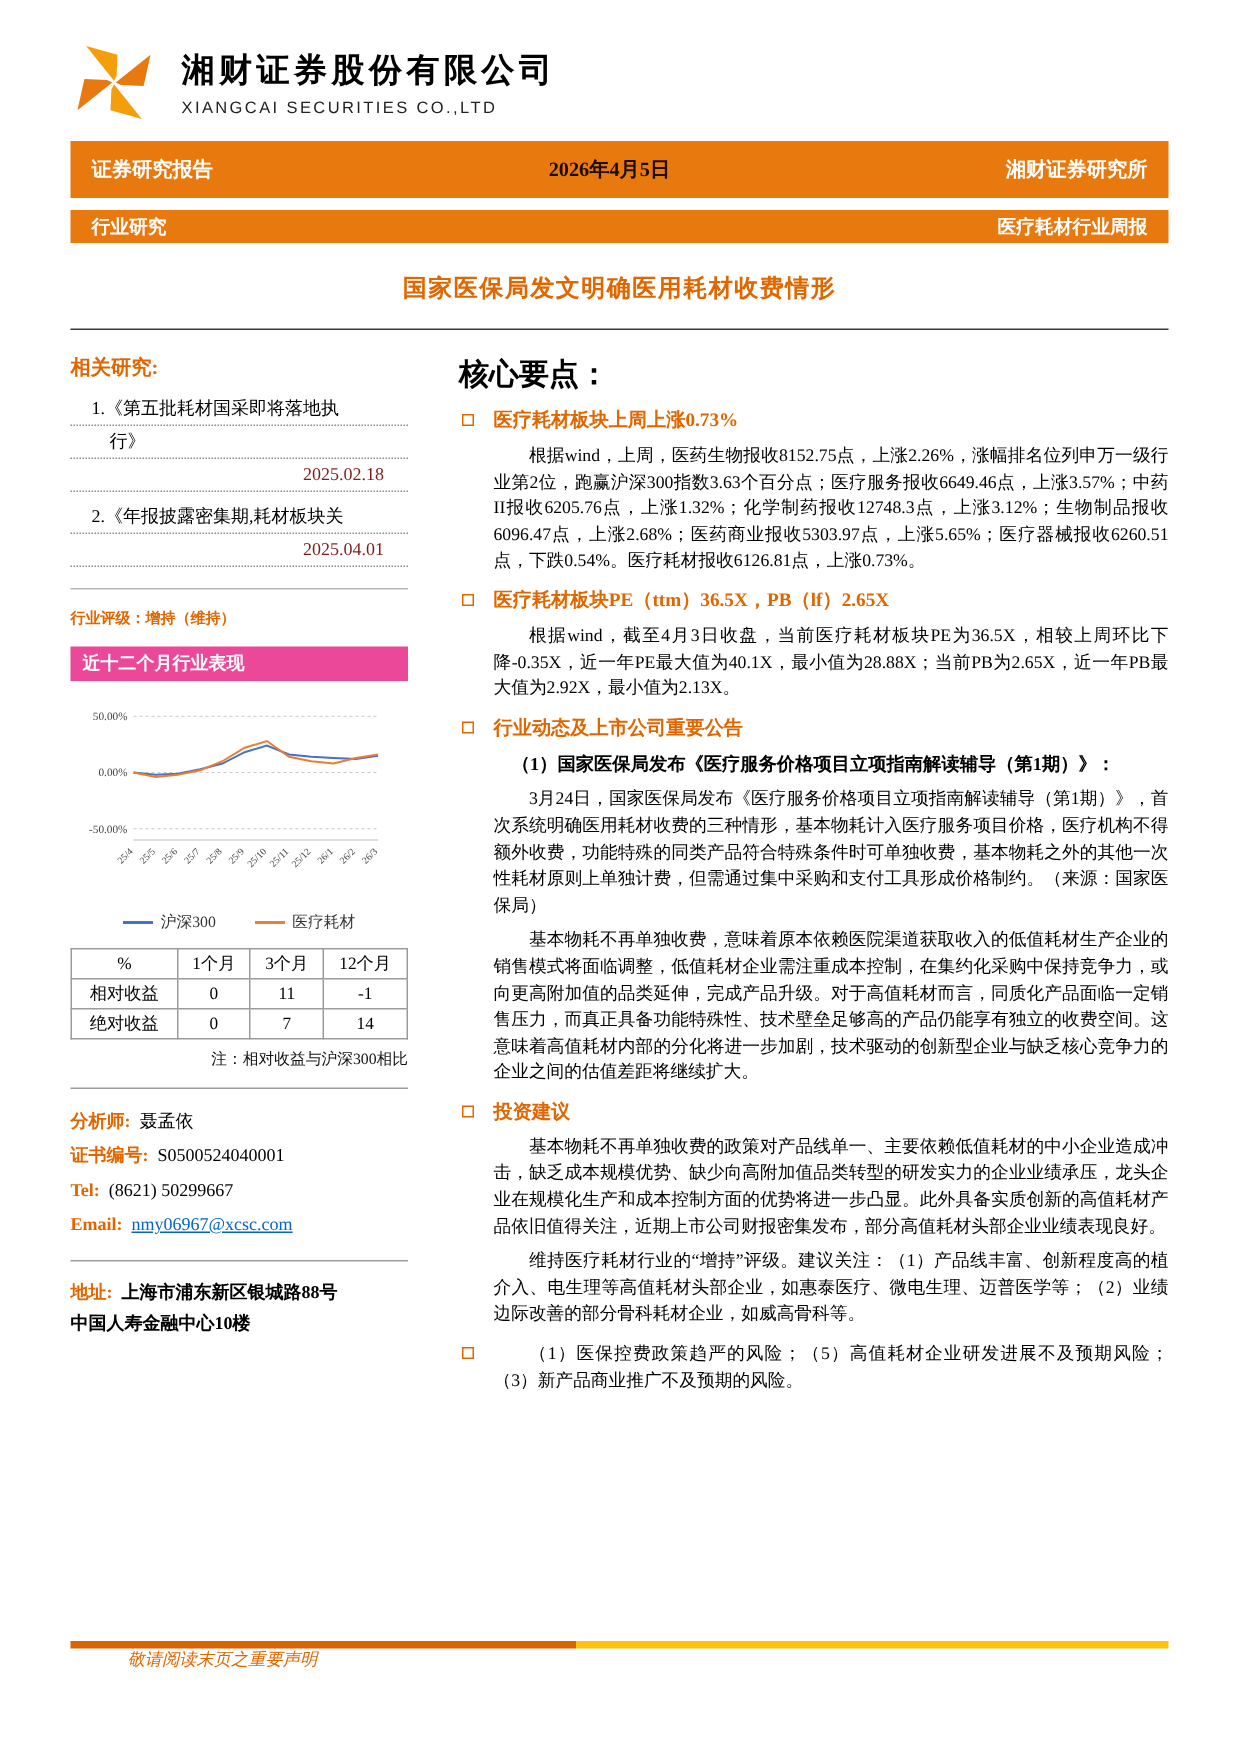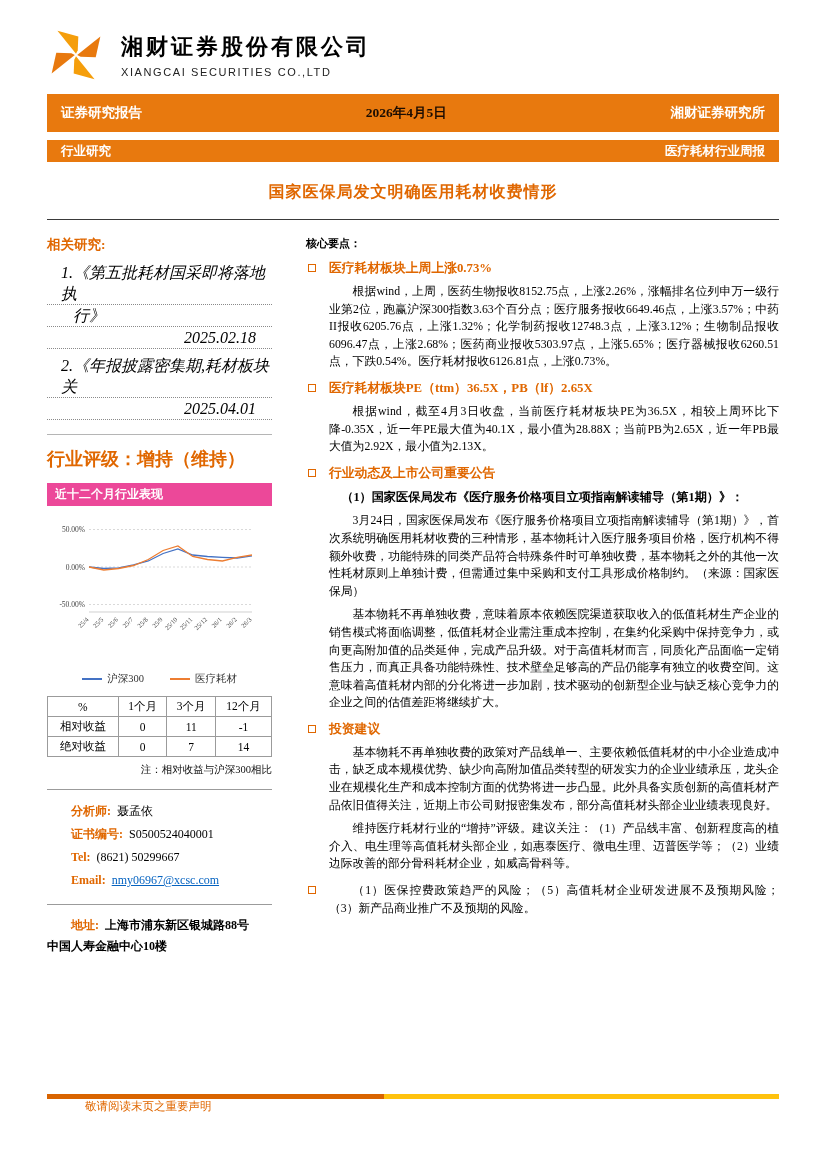--- a/index.html
+++ b/index.html
@@ -31,57 +31,57 @@
 
   
   .columns { display:flex; gap:34px; padding:16px 47px 0; }
   .sidebar { width:225px; flex:none; font-size:12px; }
   .main { flex:1; min-width:0; }
 
   
   .side-heading { color:#E06700; font-weight:bold; font-size:13.5px; }
   .related-list { margin-top:8px; }
   .rel-item { margin-bottom:6px; }
-  .rel-line { border-bottom:1px dotted #8a8a8a; line-height:21px; font-size:16px; padding-left:14px;font-style:italic; }
+  .rel-line { border-bottom:1px dotted #8a8a8a; line-height:21px; font-size:12px; padding-left:14px; }
   .rel-cont { padding-left:26px; }
-  .rel-date { text-align:right; padding-right:16px; color:#000000; }
+  .rel-date { text-align:right; padding-right:16px; color:#7f1d1d; }
   .rating-heading { border-top:1px solid #b5b5b5; margin-top:14px; padding-top:12px;
-                    color:#E06700; font-weight:bold; font-size:18px; }
+                    color:#E06700; font-weight:bold; font-size:10px; }
   .perf-bar { background:#ec4899; color:#fff; font-weight:bold; font-size:12px;
               padding:3px 8px; margin-top:12px; }
   .chart-wrap { margin-top:6px; }
-  .legend { display:flex; justify-content:center; gap:26px; font-size:10.5px; color:#333; margin-top:16px;align-items:center; }
+  .legend { display:flex; justify-content:center; gap:26px; font-size:10.5px; color:#333; margin-top:4px;align-items:center; }
   .legend-item { display:flex; align-items:center; }
   .legend-swatch { display:inline-block; width:20px; height:2px; margin-right:5px; }
   .perf-table { width:100%; border-collapse:collapse; margin-top:10px; font-size:11.5px; }
   .perf-table th, .perf-table td { border:1px solid #9b9b9b; padding:2px 4px;
                                    text-align:center; font-weight:normal; }
   .note { font-size:10.5px; margin-top:6px; text-align:right; color:#111; }
   .side-div { border-top:1px solid #9b9b9b; margin-top:12px; }
   .analyst { margin-top:10px; line-height:23px; font-size:12px; }
-  .lab { color:#E06700; font-weight:bold; margin-right:6px;margin-left:24px; }
+  .lab { color:#E06700; font-weight:bold; margin-right:6px; }
   .email-link { color:#0563C1; text-decoration:underline; }
   .address { margin-top:10px; line-height:21px; font-size:12px; font-weight:bold; }
 
   
-  .core-heading { font-weight:bold; font-size:11px; }
+  .core-heading { font-weight:bold; font-size:20px; }
   .sec { position:relative; padding-left:23px; margin-top:9px; }
   .bullet-square { position:absolute; left:2px; top:4px; width:8px; height:8px;
                    border:1.5px solid #E06700; background:#fff; }
   .sec-title { color:#E06700; font-weight:bold; font-size:12.8px; }
   .sub-heading { font-weight:bold; font-size:12.2px; margin-top:7px; text-indent:1em; line-height:17.6px; }
   .para { font-size:11.8px; line-height:17.6px; text-align:justify;
           text-indent:2em; margin-top:6px; }
 
   
   .footer { position:absolute; left:47px; right:47px; bottom:55px; }
   .footer-bar { display:flex; height:5px; }
   .seg-orange { width:46%; background:#D96400; }
   .seg-yellow { flex:1; background:#FFC20E; }
-  .footer-note { margin-top:0; color:#E06700; font-size:11.5px; padding-left:38px; }
+  .footer-note { margin-top:0; color:#E06700; font-size:11.5px; font-style:italic; padding-left:38px; }
 </style>
 </head>
 <body>
 
 <div class="page">
 
   <header>
     <div class="brand-row">
       <svg width="58" height="58" viewBox="0 0 100 100">
         <polygon points="50,48 18,8 54,18 53,42" fill="#F59E0B"></polygon>

